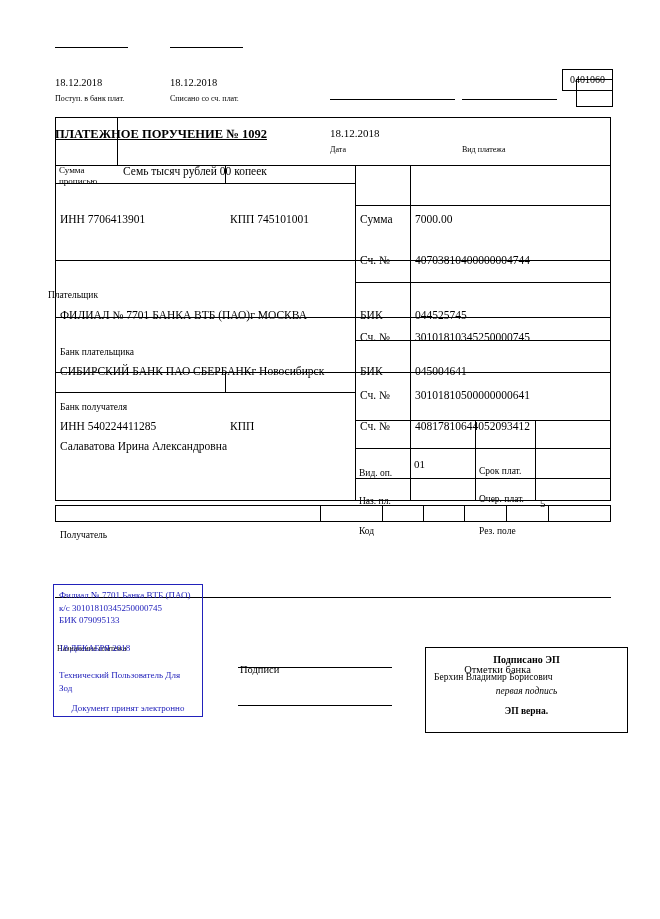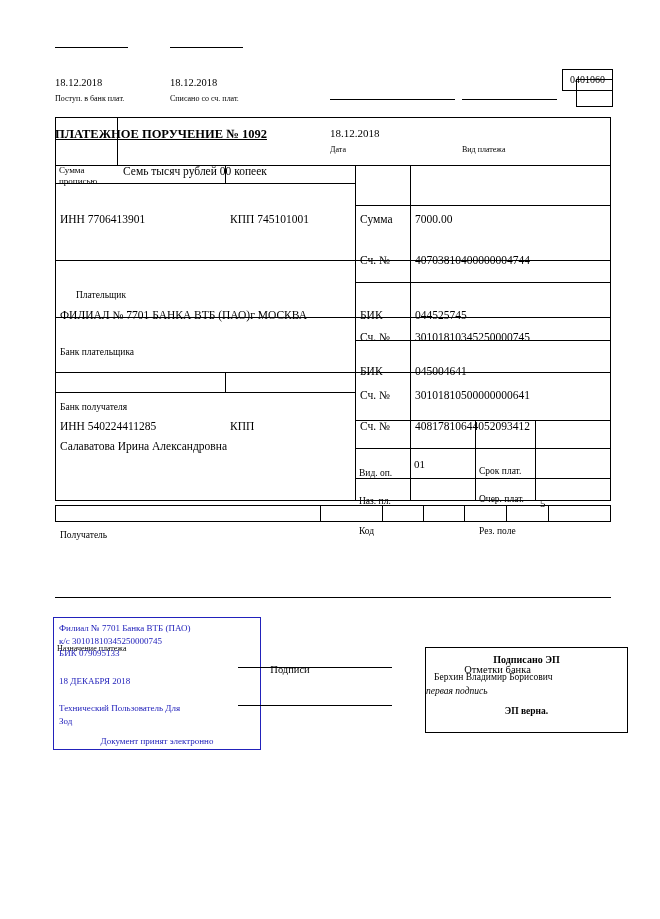--- a/index.html
+++ b/index.html
@@ -19,21 +19,21 @@
   .code-box { font-size:10px; text-align:center; line-height:20px;margin-top:38px; }
   .stamp {
     position:absolute; border:1px solid #2222bb; color:#2222bb;
     font-size:9px; line-height:12.5px; padding:4px 5px;
   }
   .stamp .mt { margin-top:15px; }
   .stamp .mt2 { margin-top:8px;text-align:center; }
   .sigbox { position:absolute; border:1px solid #000; font-size:9.5px; line-height:1.2; }
   .sigbox .st { font-size:10px; font-weight:bold; text-align:center; margin-top:6px; }
   .sigbox .sn { margin-top:6px; padding-left:8px; }
-  .sigbox .sk { font-style:italic; margin-top:3px; }
+  .sigbox .sk { font-style:italic; text-align:center; margin-top:3px; }
   .sigbox .sv { font-weight:bold; text-align:center; margin-top:8px; }
 </style>
 </head>
 <body>
 
 <div class="page">
 
   <span class="abs" style="left:55px;top:33px;font-size:10.5px">18.12.2018</span>
   <div class="hl" style="left:55px;top:47px;width:73px"></div>
   <span class="abs tiny" style="left:55px;top:51px">Поступ. в банк плат.</span>
@@ -82,29 +82,30 @@
   <div class="vl" style="left:475px;top:420px;height:81px"></div>
   <div class="vl" style="left:535px;top:420px;height:81px"></div>
 
   <span class="abs t" style="left:60px;top:168px">ИНН 7706413901</span>
   <span class="abs t" style="left:230px;top:168px">КПП 745101001</span>
   <span class="abs t" style="left:360px;top:168px">Сумма</span>
   <span class="abs t" style="left:415px;top:168px">7000.00</span>
 
   <span class="abs t" style="left:360px;top:209px">Сч. №</span>
   <span class="abs t" style="left:415px;top:209px">40703810400000004744</span>
-  <span class="abs lbl" style="left:76px;top:246px">Плательщик</span>
+  <span class="abs lbl" style="left:48px;top:246px">Плательщик</span>
 
   <span class="abs t" style="left:60px;top:264px">ФИЛИАЛ № 7701 БАНКА ВТБ (ПАО)г МОСКВА</span>
   <span class="abs t" style="left:360px;top:264px">БИК</span>
   <span class="abs t" style="left:415px;top:264px">044525745</span>
   <span class="abs t" style="left:360px;top:286px">Сч. №</span>
   <span class="abs t" style="left:415px;top:286px">30101810345250000745</span>
   <span class="abs lbl" style="left:60px;top:303px">Банк плательщика</span>
 
+  <span class="abs t" style="left:60px;top:320px">СИБИРСКИЙ БАНК ПАО СБЕРБАНКг Новосибирск</span>
   <span class="abs t" style="left:360px;top:320px">БИК</span>
   <span class="abs t" style="left:415px;top:320px">045004641</span>
   <span class="abs t" style="left:360px;top:344px">Сч. №</span>
   <span class="abs t" style="left:415px;top:344px">30101810500000000641</span>
   <span class="abs lbl" style="left:60px;top:358px">Банк получателя</span>
 
   <span class="abs t" style="left:60px;top:375px">ИНН 540224411285</span>
   <span class="abs t" style="left:230px;top:375px">КПП</span>
   <span class="abs t" style="left:360px;top:375px">Сч. №</span>
   <span class="abs t" style="left:415px;top:375px">40817810644052093412</span>
@@ -124,31 +125,31 @@
   <div class="box" style="left:320px;top:505px;width:63px;height:17px"></div>
   <div class="box" style="left:382px;top:505px;width:42px;height:17px"></div>
   <div class="box" style="left:423px;top:505px;width:42px;height:17px"></div>
   <div class="box" style="left:464px;top:505px;width:43px;height:17px"></div>
   <div class="box" style="left:506px;top:505px;width:43px;height:17px"></div>
   <div class="box" style="left:548px;top:505px;width:63px;height:17px"></div>
 
   <div class="hl" style="left:55px;top:597px;width:556px"></div>
   <span class="abs tiny" style="left:57px;top:601px">Назначение платежа</span>
 
-  <div class="stamp" style="left:53px;top:617px;width:208px;height:133px">
+  <div class="stamp" style="left:53px;top:584px;width:150px;height:133px">
     <div>Филиал № 7701 Банка ВТБ (ПАО)</div>
     <div>к/с 30101810345250000745</div>
     <div>БИК 079095133</div>
     <div class="mt">18 ДЕКАБРЯ 2018</div>
     <div class="mt">Технический Пользователь Для</div>
     <div>Зод</div>
     <div class="mt2">Документ принят электронно</div>
   </div>
 
-  <span class="abs" style="left:240px;top:620px;width:100px;text-align:center;font-size:10.5px">Подписи</span>
+  <span class="abs" style="left:240px;top:620px;width:100px;font-size:10.5px">Подписи</span>
   <span class="abs" style="left:430px;top:620px;width:135px;text-align:center;font-size:10.5px">Отметки банка</span>
 
   <div class="hl" style="left:238px;top:667px;width:154px"></div>
   <div class="hl" style="left:238px;top:705px;width:154px"></div>
 
   <div class="sigbox" style="left:425px;top:647px;width:203px;height:86px">
     <div class="st">Подписано ЭП</div>
     <div class="sn">Берхин Владимир Борисович</div>
     <div class="sk">первая подпись</div>
     <div class="sv">ЭП верна.</div>

